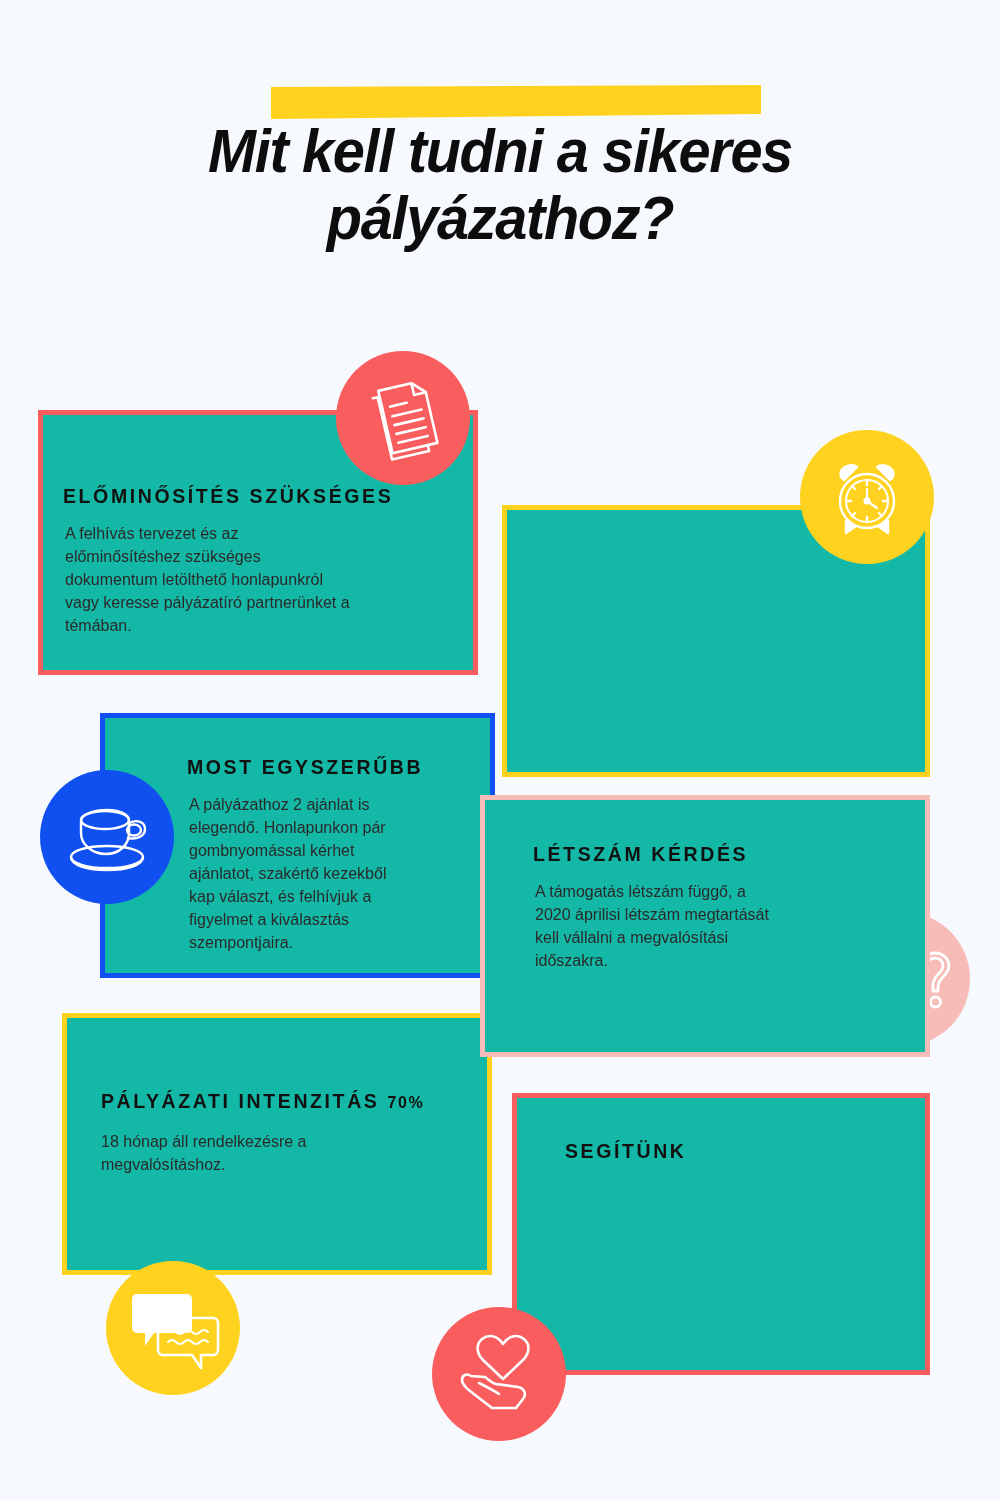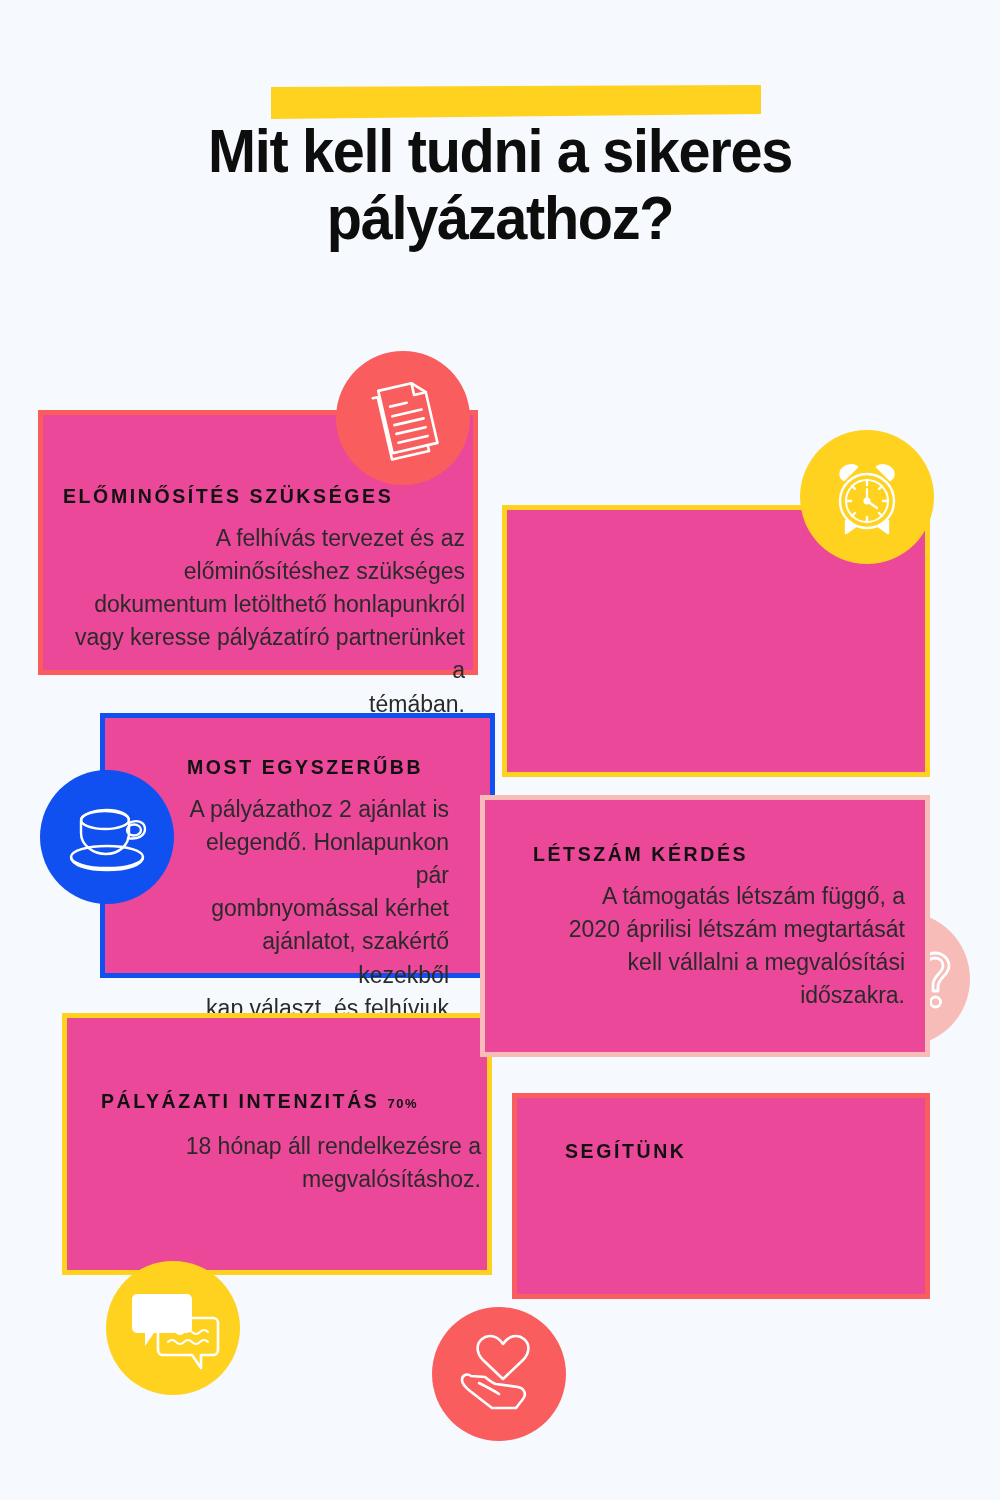--- a/index.html
+++ b/index.html
@@ -14,20 +14,21 @@
     position: relative;
     overflow: hidden;
   }
 
   
   #title-block {
     position: absolute;
     left: 0; top: 0;
     width: 1000px;
     height: 300px;
+    font-style: italic;
   }
   #title-brush {
     position: absolute;
     left: 271px;
     top: 85px;
     width: 490px;
     height: 34px;
   }
   #page-title {
     position: absolute;
@@ -41,38 +42,37 @@
     letter-spacing: -1.4px;
     color: #0d0d0d;
     font-family: "Liberation Sans", sans-serif;
     transform: scaleX(0.93);
     transform-origin: 50% 0;
   }
 
   
   .card {
     position: absolute;
-    background: #ec4899;
+    background: #14b8a6;
     box-sizing: border-box;
-    text-align: right;
   }
   .card-title {
     font-size: 19.5px;
     font-weight: bold;
     letter-spacing: 2.6px;
     color: #111111;
     white-space: nowrap;
   }
   .card-title .pct {
-    font-size: 13px;
+    font-size: 16px;
     letter-spacing: 1.6px;
     font-weight: bold;
   }
   .card-body {
-    font-size: 23px;
+    font-size: 16px;
     line-height: 1.44;
     color: #2a2a2a;
     white-space: pre-line;
   }
   .card-body.spaced {
     line-height: 1.47;
   }
 
   #card-elominosites {
     left: 38px; top: 410px;
@@ -114,21 +114,21 @@
     left: 62px; top: 1013px;
     width: 430px; height: 262px;
     border: 5px solid #ffd21f;
     z-index: 13;
   }
   #card-intenzitas .card-title { position: absolute; left: 34px; top: 72px; }
   #card-intenzitas .card-body  { position: absolute; left: 34px; top: 112px; width: 380px; }
 
   #card-segitunk {
     left: 512px; top: 1093px;
-    width: 418px; height: 206px;
+    width: 418px; height: 282px;
     border: 5px solid #fa5d5d;
     z-index: 17;
   }
   #card-segitunk .card-title { position: absolute; left: 48px; top: 42px; }
   #card-segitunk .card-body  { position: absolute; left: 50px; top: 80px; width: 340px; }
 
   
   .icon-circle {
     position: absolute;
     border-radius: 50%;

